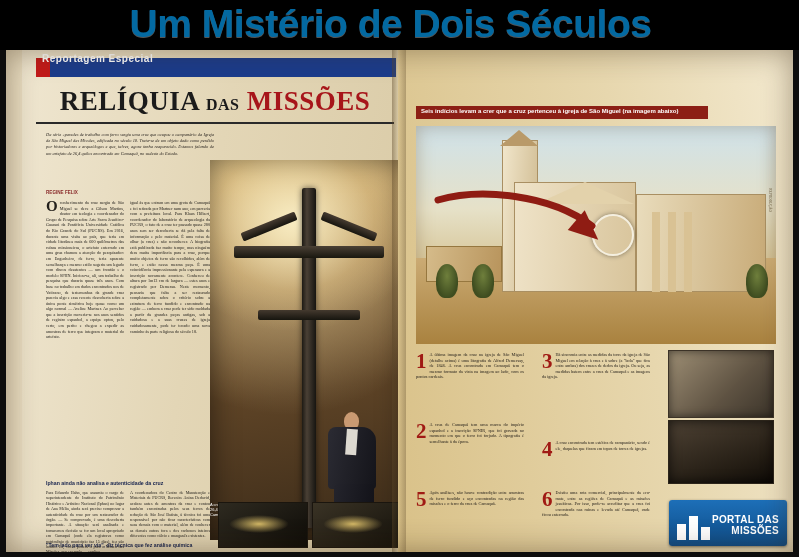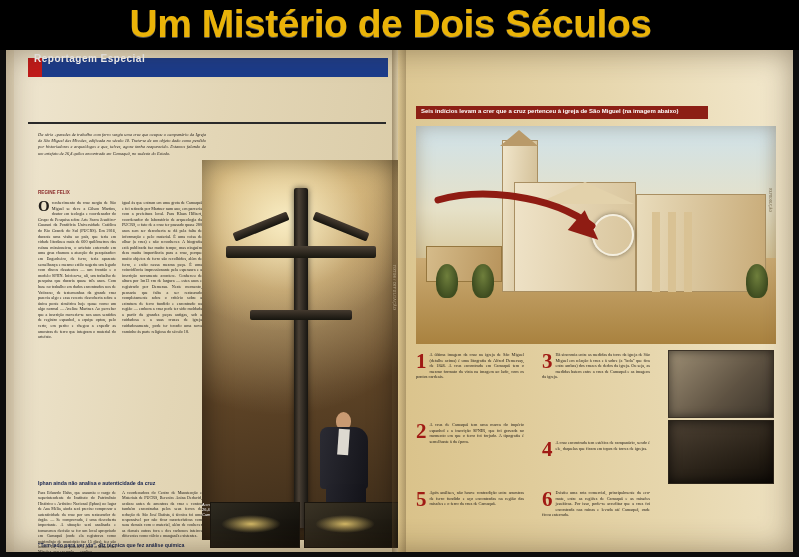--- a/index.html
+++ b/index.html
@@ -23,41 +23,41 @@
     position: absolute;
     left: 0; top: 0;
     width: 799px; height: 50px;
     background: #000;
   }
   .headline {
     position: absolute;
     left: 0; top: 0;
     width: 781px;
     text-align: center;
-    color: #eab308;
+    color: #0369a1;
     font-family: "Liberation Sans", sans-serif;
     font-weight: bold;
     font-size: 39px;
     letter-spacing: -0.5px;
     line-height: 48px;
     text-shadow: 0 1px 0 #555;
   }
 
   
   .spread {
     position: absolute;
     left: 6px; top: 50px;
     width: 787px; height: 502px;
     background: #e8dcc0;
   }
 
   
   .page-left {
     position: absolute;
-    left: 8px; top: 0;
+    left: 16px; top: 0;
     width: 392px; height: 502px;
     background: linear-gradient(100deg, #efe6d0 0%, #e3d6b6 45%, #d8c9a4 100%);
     overflow: hidden;
   }
   
   .page-right {
     position: absolute;
     left: 392px; top: 0;
     width: 395px; height: 502px;
     background: linear-gradient(260deg, #f3e9cf 0%, #e7d7ae 40%, #d9c188 100%);
@@ -510,20 +510,25 @@
 
   <div class="spread">
 
     <div class="page-left">
 
       <div class="kicker-bar">
         <div class="accent"></div>
       </div>
       <div class="kicker-text">Reportagem Especial</div>
 
+      <div class="title-left">
+        <span>RELÍQUIA</span>
+        <span class="small">DAS</span>
+        <span class="red">MISSÕES</span>
+      </div>
       <div class="title-underline"></div>
 
       <div class="lead">Da série «paredes de trabalho com ferro surgiu uma cruz que ocupou o campanário da Igreja de São Miguel das Missões, edificada no século 18. Trata-se de um objeto dado como perdido por historiadores e arqueólogos e que, talvez, agora tenha reaparecido. Estamos falando de um artefato de 26,4 quilos encontrado em Camaquã, no sudeste do Estado.</div>
       <div class="byline">REGINE FELIX</div>
 
       <div class="body-col col-a">
         <span class="dropcap">O</span><span>conhecimento da cruz surgiu de São Miguel se deve a Gilson Martins, doutor em teologia e coordenador do Grupo de Pesquisa sobre Arte Sacra Jesuítico-Guarani da Pontifícia Universidade Católica do Rio Grande do Sul (PUCRS).
 
 Em 2016, durante uma visita ao país, que teria em cidade litorânea mais de 600 quilômetros das ruínas missioneiras, o artefato enterrado em uma grua chamou a atenção do pesquisador: em Engenheiro, de ferro, teria aparente semelhança e mesmo estilo sugeriu um legado com discos desatentos — um frontão e o modelo SPHN. Iniciou-se, ali, um trabalho de pesquisa que duraria quase três anos. Com base no trabalho em dados encontrados nos de Vaticano, de testemunhas da grande cruz parecia algo e essa recente descoberta sobre a única ponte simétrica hoje quase como um algo normal — Aveline Martner.
 
@@ -612,18 +617,29 @@
       <div class="reason" style="left:18px; top:440px;">
         <span class="num">5</span><span>Após análises, não houve contradição entre amostras de ferro fundido e aço encontradas na região das missões e o ferro da cruz de Camaquã.</span>
       </div>
       <div class="reason" style="left:144px; top:440px;">
         <span class="num">6</span><span>Existiu uma rota comercial, principalmente da era-mate, entre as regiões de Camaquã e as missões jesuíticas. Por isso, pode-se acreditar que a cruz foi encontrada nas ruínas e levada até Camaquã, onde ficou enterrada.</span>
       </div>
 
       <div class="ph-stone"></div>
       <div class="ph-dark"></div>
 
+      <div class="logo">
+        <div class="logo-mark">
+          <div class="b1"></div>
+          <div class="b2"></div>
+          <div class="b3"></div>
+        </div>
+        <div class="logo-text">
+          <div>PORTAL DAS</div>
+          <div>MISSÕES</div>
+        </div>
+      </div>
     </div>
 
     <div class="gutter"></div>
     <div class="edge-shadow"></div>
   </div>
 </div>
 
 </body></html>

